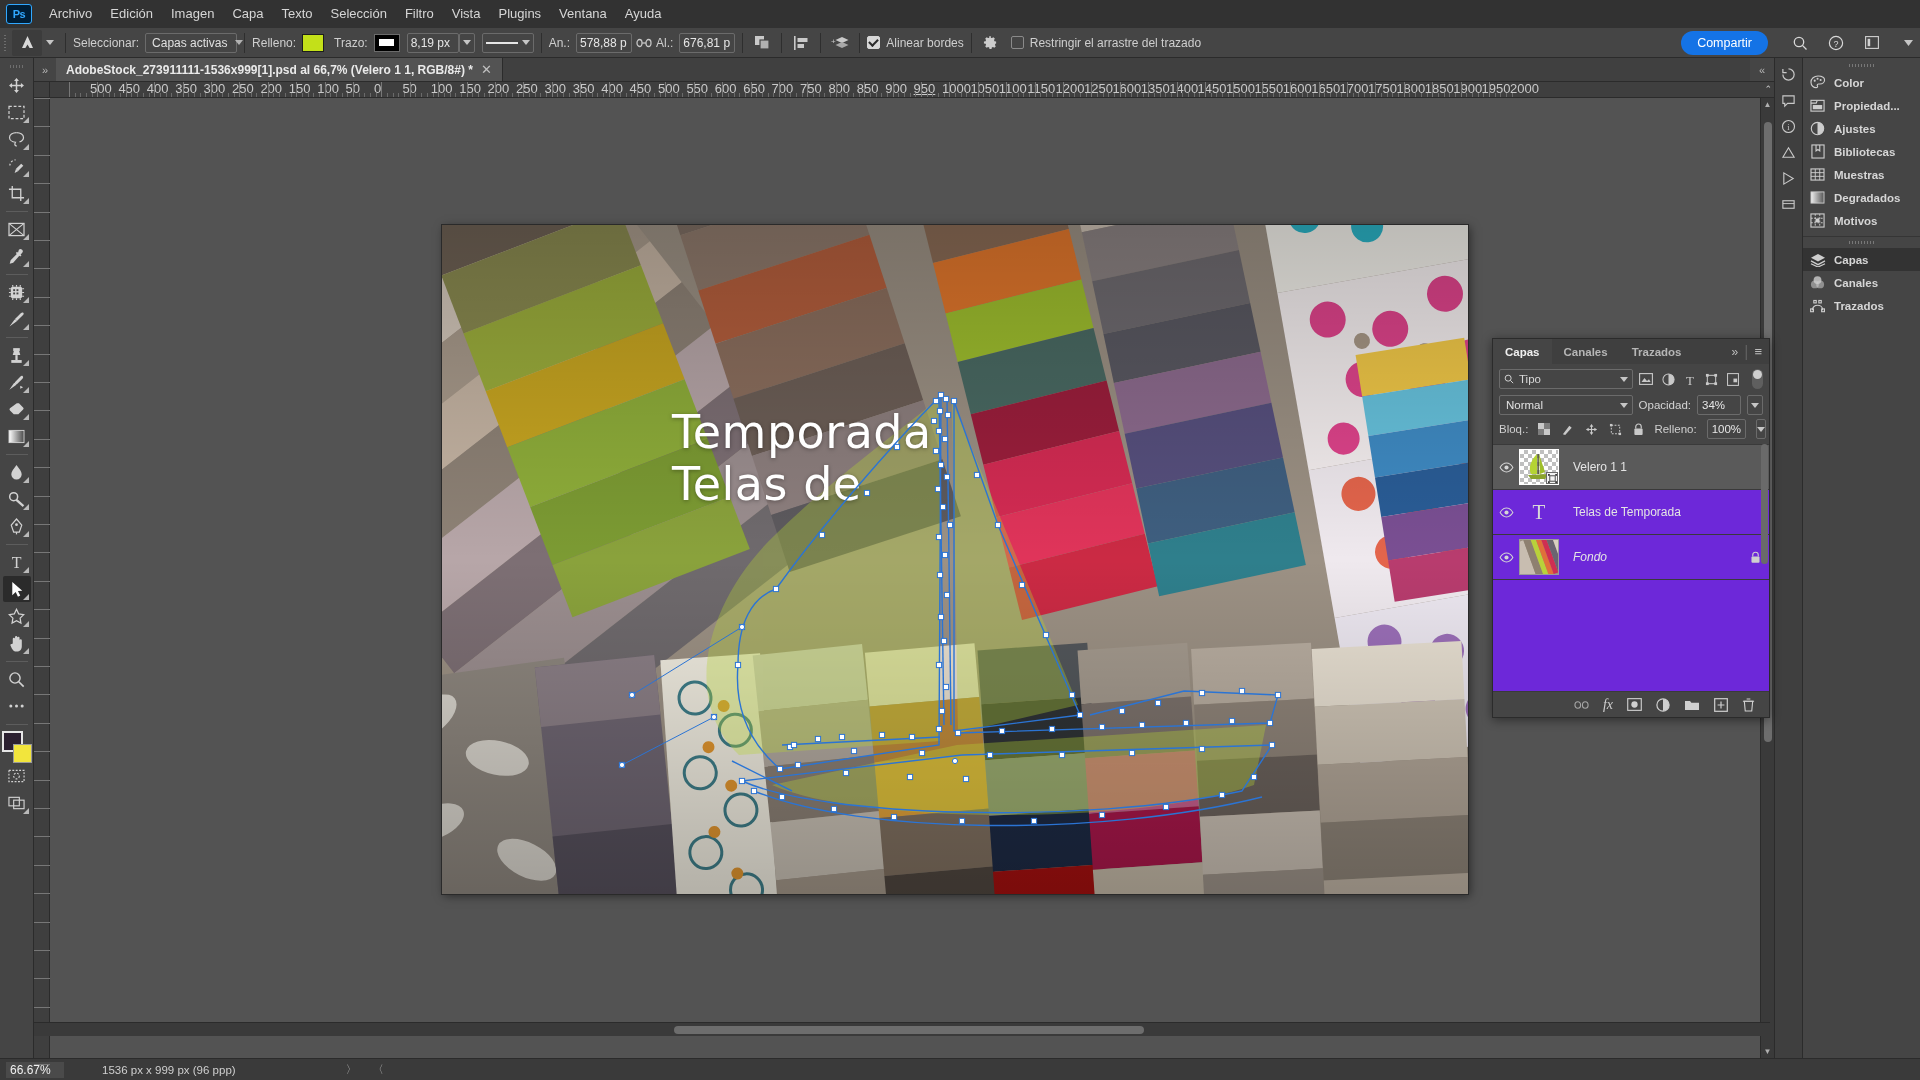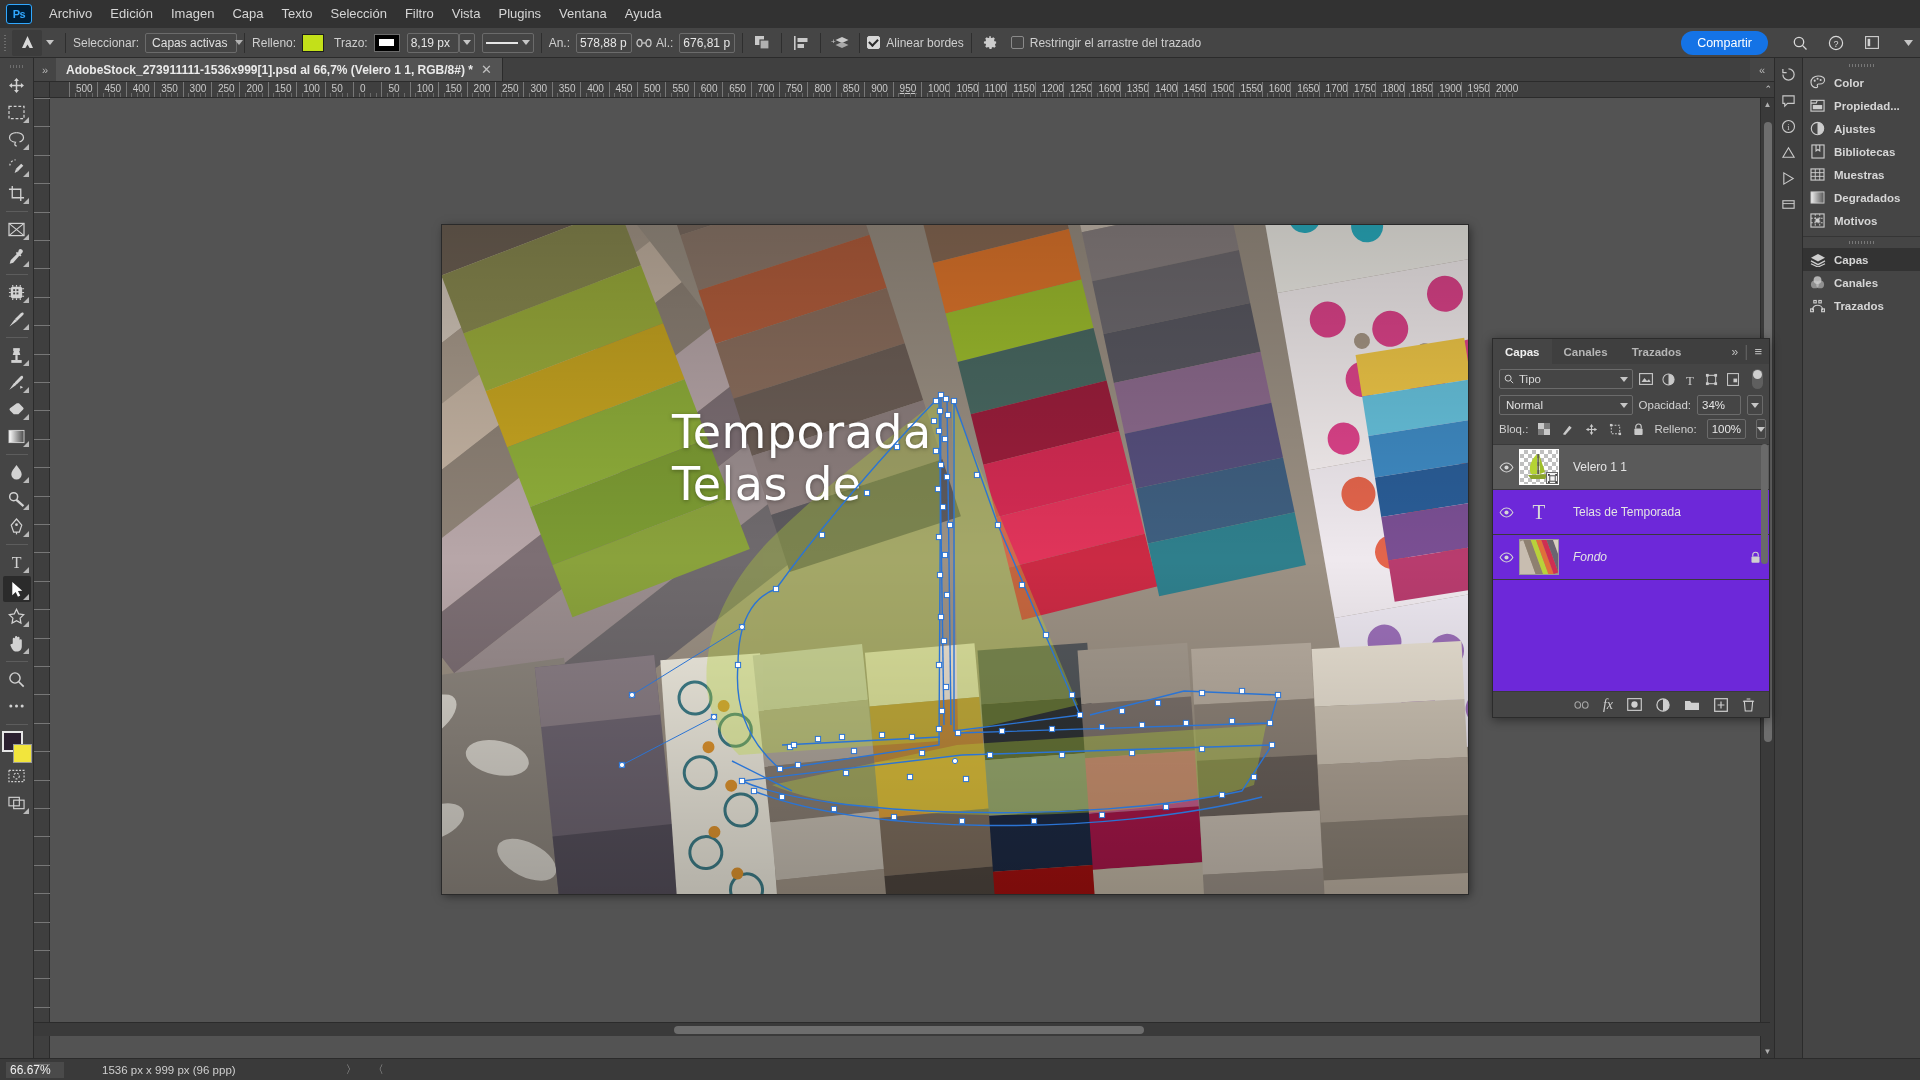--- a/index.html
+++ b/index.html
@@ -147,22 +147,22 @@
   .rulerrow { display: flex; flex: 0 0 16px; height: 16px; }
   .corner { width: 16px; background: #3f3f3f; border-right: 1px solid #2b2b2b;
             border-bottom: 1px solid #2b2b2b; }
   .hruler {
     flex: 1; background: #3f3f3f; position: relative; overflow: hidden;
     border-bottom: 1px solid #2b2b2b;
   }
   .hruler .tick { position: absolute; top: 0; height: 16px; border-left: 1px solid #777; }
   .hruler .tickm { position: absolute; bottom: 0; height: 4px; border-left: 1px solid #6a6a6a; }
   .hruler .lbl {
-    position: absolute; top: 1px; font-size: 10px; color: #c9c9c9;
-    padding-left: 7px; line-height: 11px;
+    position: absolute; top: 1px; font-size: 13px; color: #c9c9c9;
+    padding-left: 21px; line-height: 11px;
   }
   .hruler .rcaret { position: absolute; right: 2px; top: 2px; font-size: 9px; color: #cfcfcf; }
 
   .canvasrow { flex: 1; display: flex; min-height: 0; }
   .vruler { width: 16px; background: #3f3f3f; border-right: 1px solid #2b2b2b; position: relative; }
   .vruler .tickv { position: absolute; left: 0; width: 16px; border-top: 1px solid #777; }
   .canvaswrap {
     flex: 1; position: relative; overflow: hidden; background: #535353;
     display: flex; align-items: flex-start; justify-content: center;
   }

